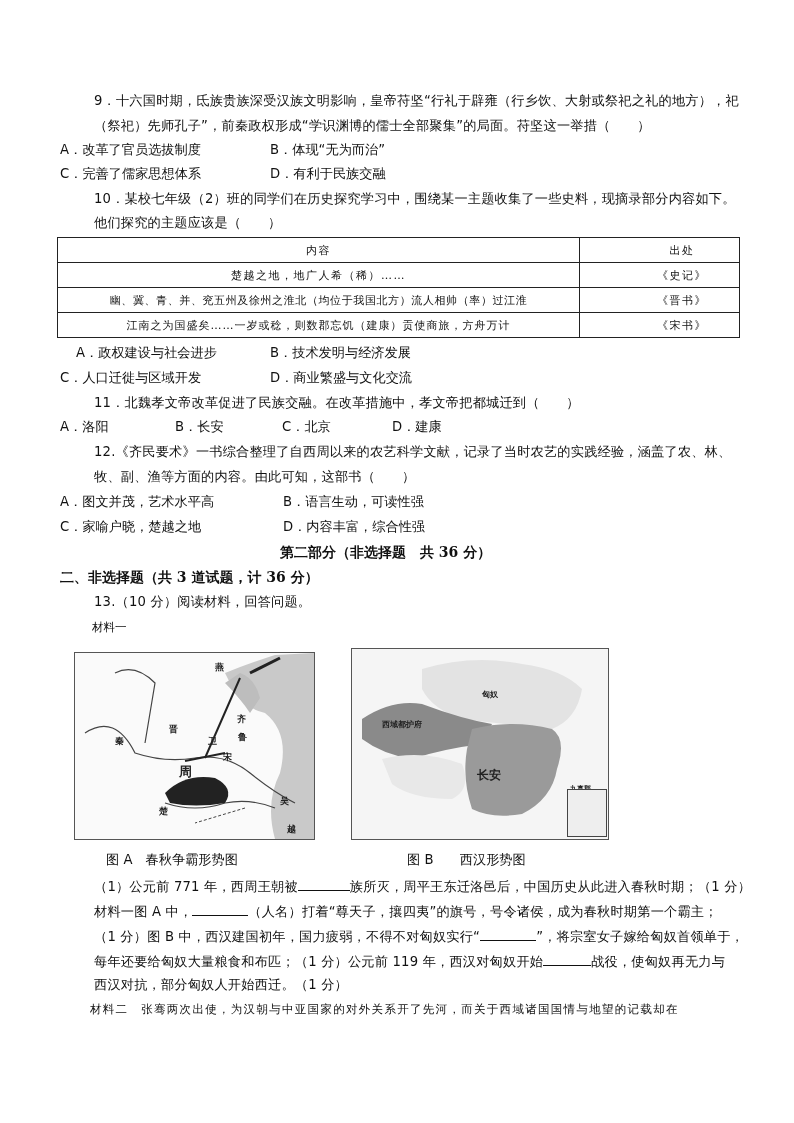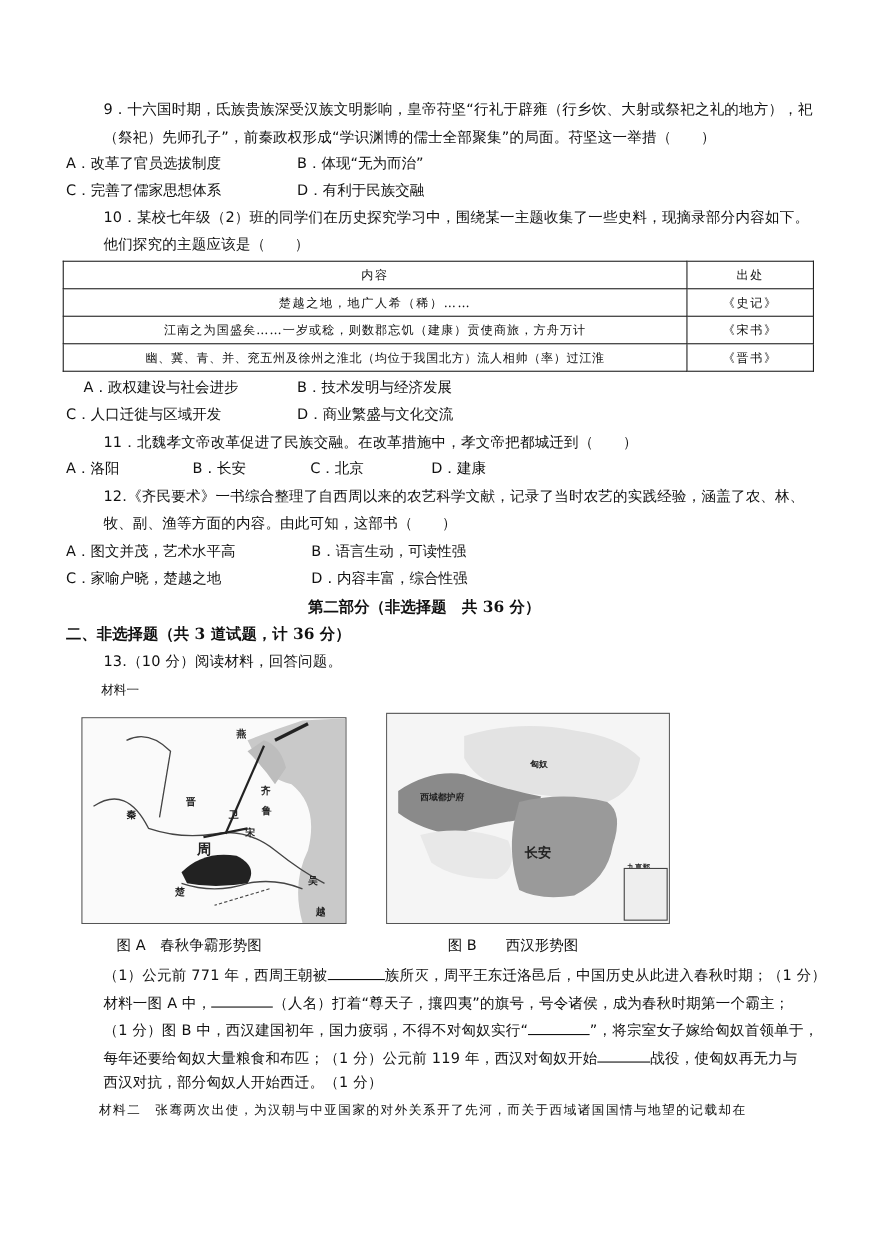--- a/index.html
+++ b/index.html
@@ -4,21 +4,21 @@
 <style>
   html, body { margin: 0; padding: 0; background: #ffffff; }
   body { width: 794px; height: 1123px; position: relative; overflow: hidden;
          font-family: "DejaVu Sans", "Liberation Sans", sans-serif; color: #111; }
   .line { position: absolute; left: 60px; font-size: 13.2px; line-height: 18px; white-space: nowrap; letter-spacing: 0.2px; margin-left: 34px; }
   .opt { position: absolute; font-size: 13.2px; line-height: 18px; white-space: nowrap; }
   .bold { font-family: "DejaVu Serif", "Liberation Serif", serif; font-weight: bold; font-size: 14px; }
   .table { position: absolute; left: 57px; top: 237px; width: 683px; border-collapse: collapse; }
   .table td { border: 1px solid #222; height: 24px; padding: 0; text-align: center;
               font-family: "DejaVu Serif", "Liberation Serif", serif; font-size: 11px; letter-spacing: 1.5px; }
-  .table td.src { width: 114px; }
+  .table td.src { width: 114px; padding-left: 45px; }
   .map { position: absolute; border: 1px solid #555; overflow: hidden; background: #f4f4f4; }
   .caption { position: absolute; font-size: 13.2px; white-space: nowrap; }
   .blank { display: inline-block; border-bottom: 1px solid #111; height: 14px; vertical-align: baseline; }
   .legend { position: absolute; background: #fff; border: 1px solid #333; font-size: 7px; line-height: 10px; padding: 2px 4px; }
   .legend div { white-space: nowrap; }
   .maplabel { position: absolute; font-size: 9px; font-weight: bold; color: #222; }
   .material2 { position: absolute; left: 90px; top: 1002px; font-family: "DejaVu Serif", "Liberation Serif", serif; font-size: 11.5px; letter-spacing: 1.3px; white-space: nowrap; }
 </style>
 </head>
 <body>
@@ -37,26 +37,26 @@
   <tbody>
       <tr>
     <td>内容</td>
     <td class="src">出处</td>
   </tr>
   <tr>
     <td>楚越之地，地广人希（稀）……</td>
     <td class="src">《史记》</td>
   </tr>
   <tr>
+    <td style="letter-spacing:0.6px">幽、冀、青、并、兖五州及徐州之淮北（均位于我国北方）流人相帅（率）过江淮</td>
+    <td class="src">《晋书》</td>
+  </tr>
+  <tr>
     <td style="letter-spacing:1px">江南之为国盛矣……一岁或稔，则数郡忘饥（建康）贡使商旅，方舟万计</td>
     <td class="src">《宋书》</td>
-  </tr>
-  <tr>
-    <td style="letter-spacing:0.6px">幽、冀、青、并、兖五州及徐州之淮北（均位于我国北方）流人相帅（率）过江淮</td>
-    <td class="src">《晋书》</td>
   </tr>
 </tbody>
   </table>
 
 <div class="opt" style="left:76px;top:344px">A．政权建设与社会进步</div>
 <div class="opt" style="left:270px;top:344px">B．技术发明与经济发展</div>
 <div class="opt" style="left:60px;top:369px">C．人口迁徙与区域开发</div>
 <div class="opt" style="left:270px;top:369px">D．商业繁盛与文化交流</div>
 
 <div class="line" style="top:394px">11．北魏孝文帝改革促进了民族交融。在改革措施中，孝文帝把都城迁到（　　）</div>

